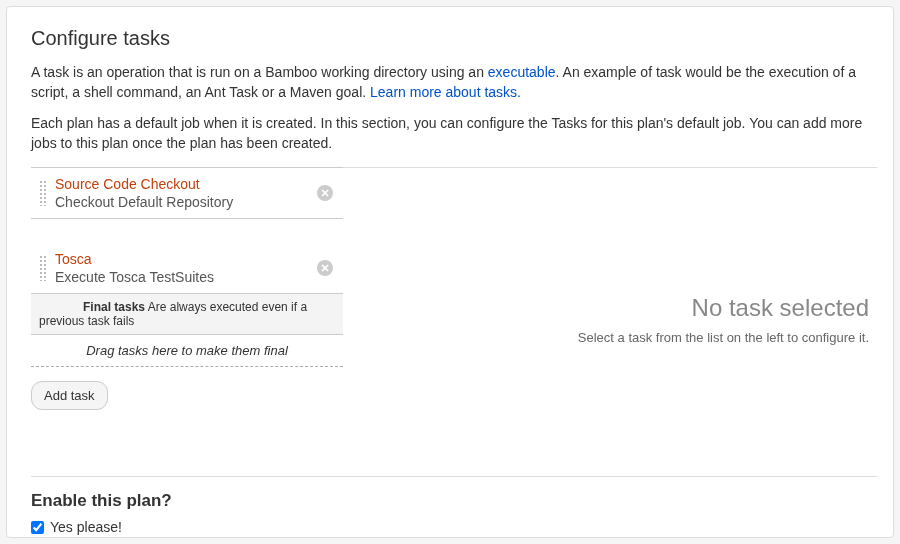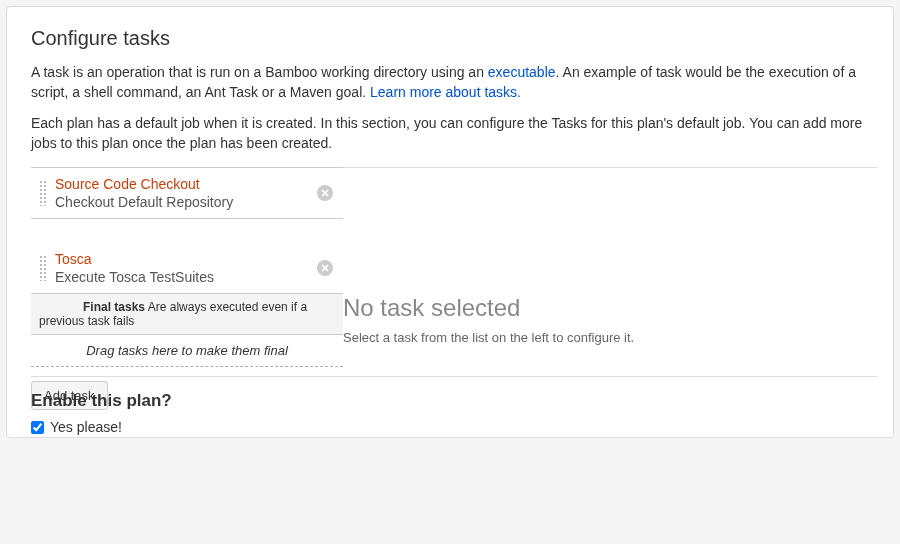--- a/index.html
+++ b/index.html
@@ -12,40 +12,40 @@
       height: 544px;
       overflow: hidden;
     }
     .panel {
       background: #fff;
       border: 1px solid #ddd;
       border-radius: 4px;
       padding: 20px 24px;
       margin: 6px;
       width: 888px;
-      height: 432px;
+      height: 532px;
       position: relative;
     }
     h2.page-title {
       font-size: 20px;
       font-weight: 500;
       color: #333;
       margin-bottom: 12px;
     }
     .desc {
       color: #333;
       line-height: 1.45;
       margin-bottom: 10px;
     }
     .desc a { color: #0052cc; text-decoration: none; }
     .hr { border: none; border-top: 1px solid #ddd; margin: 14px 0 0; width: 846px; }
 
     .content-row { display: flex; }
     .task-col { width: 312px; }
-    .right-col { flex: 1; display: flex; flex-direction: column; align-items: flex-start; justify-content: center; color: #999; padding-top: 60px; }
+    .right-col { flex: 1; display: flex; flex-direction: column; align-items: flex-end; justify-content: center; color: #999; padding-top: 60px; }
     .right-col .big { font-size: 24px; font-weight: 400; color: #888; margin-bottom: 8px; }
     .right-col .small { font-size: 13px; color: #666; }
 
     .task-item {
       border-bottom: 1px solid #ccc;
       padding: 8px 10px 8px 8px;
       display: flex;
       align-items: center;
       position: relative;
       margin-top: 24px;
@@ -81,21 +81,21 @@
       padding: 8px;
       text-align: center;
       font-style: italic;
       color: #333;
       font-size: 13px;
     }
     .add-task-btn {
       margin-top: 14px;
       padding: 6px 12px;
       border: 1px solid #ccc;
-      border-radius: 3px;
+      border-radius: 11px;
       background: #f5f5f5;
       font-size: 13px;
       cursor: pointer;
       color: #333;
     }
 
     .bottom-section {
       position: absolute;
       bottom: 0;
       left: 24px;

